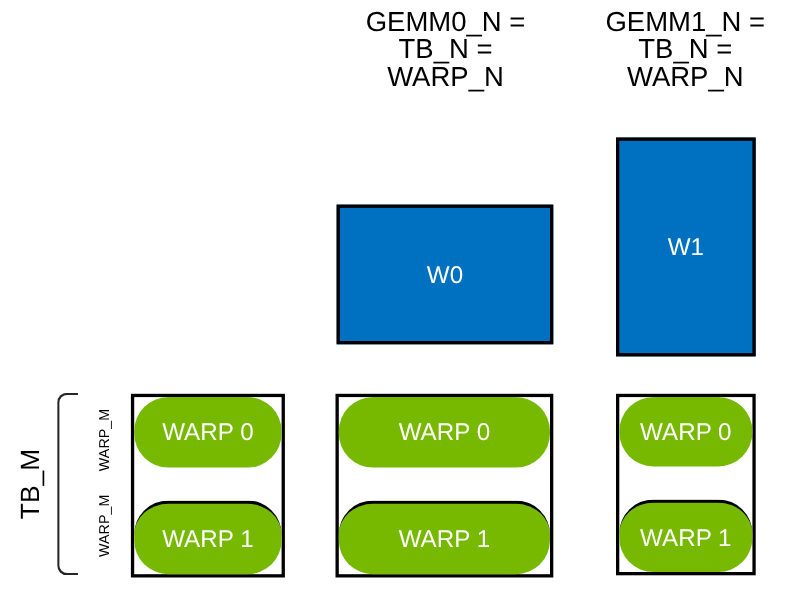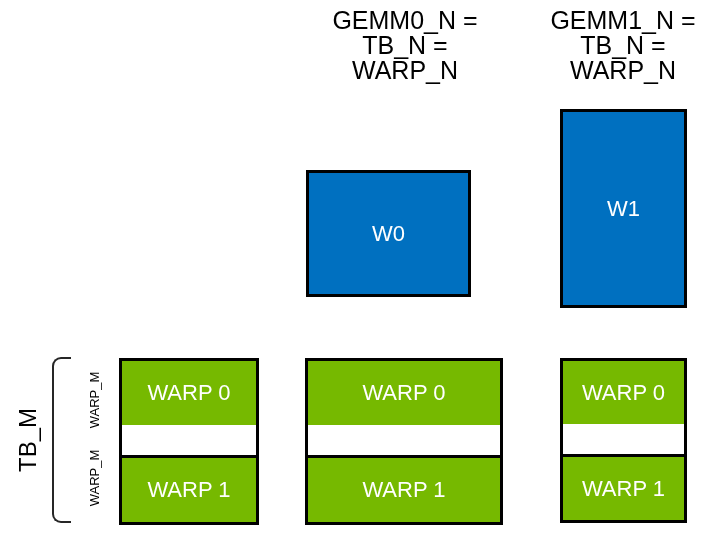--- a/index.html
+++ b/index.html
@@ -26,39 +26,41 @@
   .bluebox {
     position: absolute;
     background: var(--blue, #0070C0);
     border: 3px solid var(--border, #000);
     box-sizing: border-box;
     color: var(--text_light, #fff);
     display: flex;
     align-items: center;
     justify-content: center;
     font-size: 22px;
+    margin-top: 16px;
   }
-  .w0 { left: 306px; top: 170px; width: 165px; height: 127px; }
+  .w0 { left: 306px; top: 170px; width: 197px; height: 127px; }
   .w1 { left: 560px; top: 109px; width: 127px; height: 199px; }
 
   .warpcol {
     position: absolute;
     border: 3px solid var(--border, #000);
     box-sizing: border-box;
     display: flex;
     flex-direction: column;
   }
   .warpcell {
     flex: 1;
     background: var(--green, #76B900);
     color: var(--text_light, #fff);
     display: flex;
     align-items: center;
     justify-content: center;
     font-size: 22px;
+    border-radius: 31px;
   }
   .warpcell + .warpcell { border-top: 3px solid var(--border, #000); margin-top: 30px; }
   .col1 { left: 119px; top: 358px; width: 140px; height: 167px; }
   .col2 { left: 305px; top: 358px; width: 198px; height: 167px; }
   .col3 { left: 560px; top: 358px; width: 127px; height: 165px; }
 
   .bracket {
     position: absolute;
     left: 52px; top: 357px;
     width: 19px; height: 166px;

